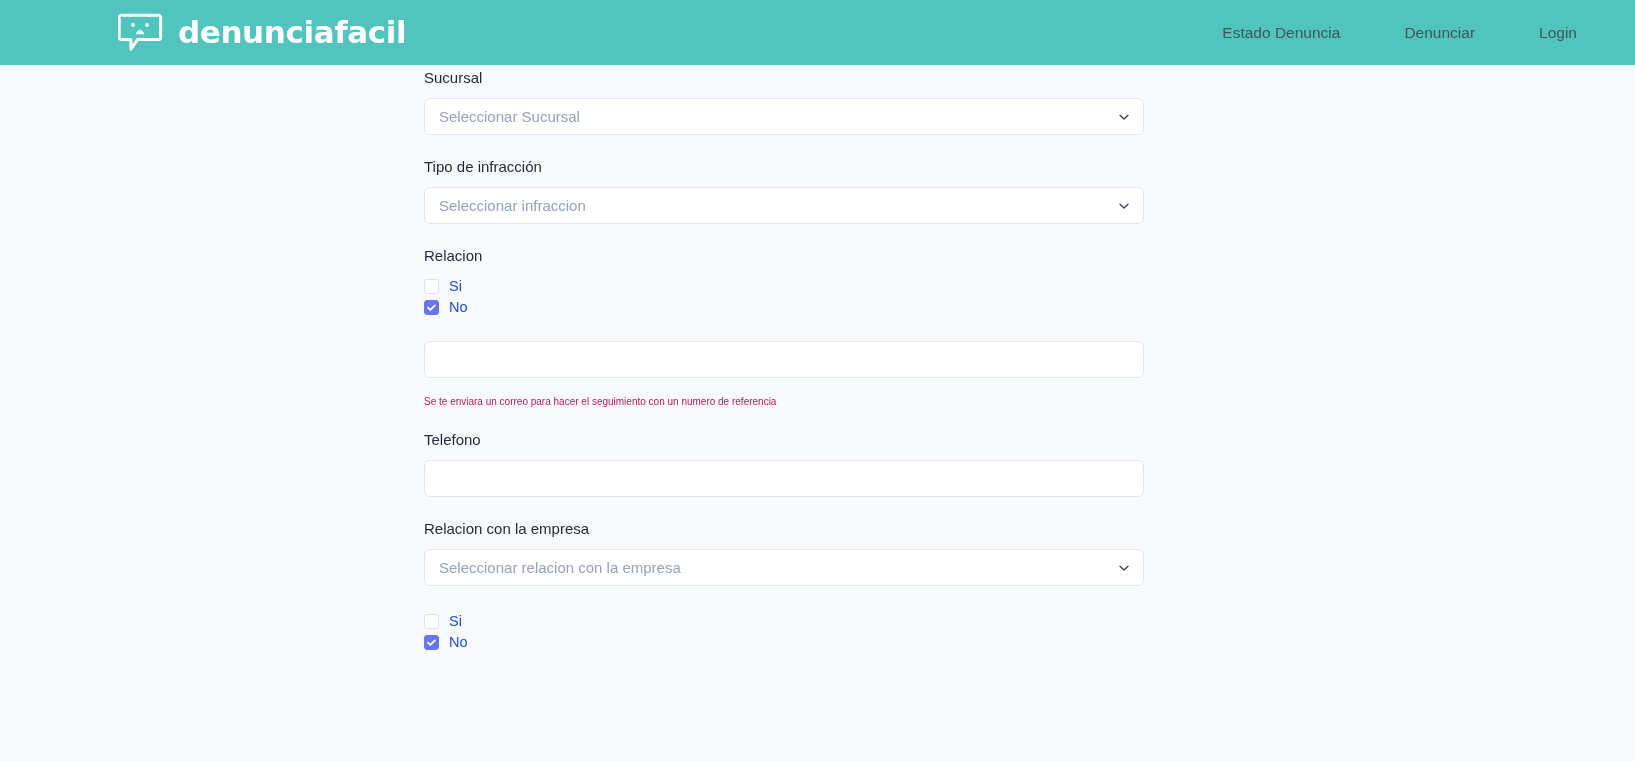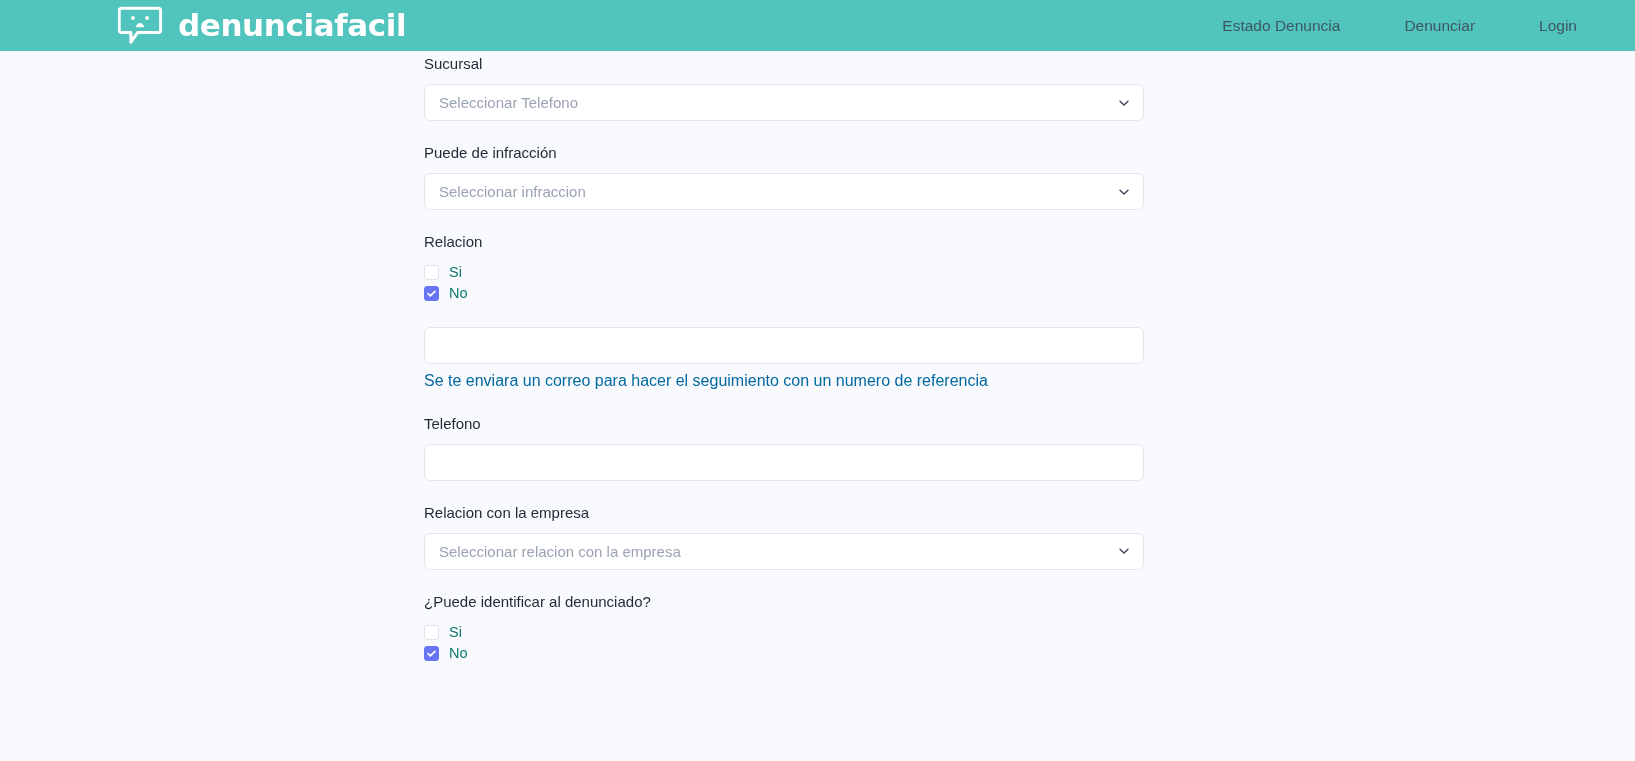--- a/index.html
+++ b/index.html
@@ -11,21 +11,21 @@
     width: 1635px;
     height: 761px;
     background: #f9fafd;
     font-family: "Liberation Sans", sans-serif;
     overflow: hidden;
     position: relative;
   }
 
   
   #site-header {
-    height: 51px;
+    height: 65px;
     background: #51c4bd;
     display: flex;
     align-items: center;
     padding: 0 33px 0 118px;
     position: relative;
   }
   #brand {
     display: flex;
     align-items: center;
     gap: 14px;
@@ -112,23 +112,23 @@
   .chevron {
     position: absolute;
     right: 13px;
     top: 50%;
     transform: translateY(-50%);
     width: 14px;
     height: 14px;
     pointer-events: none;
   }
   .help-text {
-    font-size: 16px;
-    color: #0369a1;
-    margin-top: 7px;
+    font-size: 10px;
+    color: #be185d;
+    margin-top: 17px;
     line-height: 1.3;
   }
 
   
   .checkbox-group { margin-top: 2px; }
   .checkbox-row {
     display: flex;
     align-items: center;
     gap: 10px;
     height: 21px;
@@ -149,21 +149,21 @@
     background: #ffffff;
     border: 1px solid #dfe3ec;
   }
   .cbox.on {
     background: #6875f5;
     border: 1px solid #6875f5;
   }
   .cbox.on svg { display: block; }
   .cbox-label {
     font-size: 14.5px;
-    color: #0f766e;
+    color: #1d4ed8;
     line-height: 1;
     cursor: pointer;
   }
   .gap-md { height: 23px; }
 </style>
 </head>
 <body>
 
 <header id="site-header">
 
@@ -186,33 +186,33 @@
   </nav>
 
 </header>
 
 <main id="page-body">
   <form id="form-wrap">
 
     <div class="field-group">
       <label class="field-label">Sucursal</label>
       <div class="input-shell">
-        <div class="select-control">Seleccionar Telefono</div>
+        <div class="select-control">Seleccionar Sucursal</div>
         <span class="chevron">
           <svg viewBox="0 0 14 14" fill="none" xmlns="http://www.w3.org/2000/svg">
             <path d="M3 5.2 7 9l4-3.8" stroke="#374151" stroke-width="1.3" stroke-linecap="round" stroke-linejoin="round"></path>
           </svg>
         </span>
       </div>
     </div>
 
     <div class="gap-md"></div>
 
     <div class="field-group">
-      <label class="field-label">Puede de infracción</label>
+      <label class="field-label">Tipo de infracción</label>
       <div class="input-shell">
         <div class="select-control">Seleccionar infraccion</div>
         <span class="chevron">
           <svg viewBox="0 0 14 14" fill="none" xmlns="http://www.w3.org/2000/svg">
             <path d="M3 5.2 7 9l4-3.8" stroke="#374151" stroke-width="1.3" stroke-linecap="round" stroke-linejoin="round"></path>
           </svg>
         </span>
       </div>
     </div>
 
@@ -269,21 +269,20 @@
           <svg viewBox="0 0 14 14" fill="none" xmlns="http://www.w3.org/2000/svg">
             <path d="M3 5.2 7 9l4-3.8" stroke="#374151" stroke-width="1.3" stroke-linecap="round" stroke-linejoin="round"></path>
           </svg>
         </span>
       </div>
     </div>
 
     <div class="gap-md"></div>
 
     <div class="field-group">
-      <label class="field-label">¿Puede identificar al denunciado?</label>
       <div class="checkbox-group">
 
         <div class="checkbox-row">
           <span class="cbox off">
             
           </span>
           <span class="cbox-label">Si</span>
         </div>
 
         <div class="checkbox-row">

